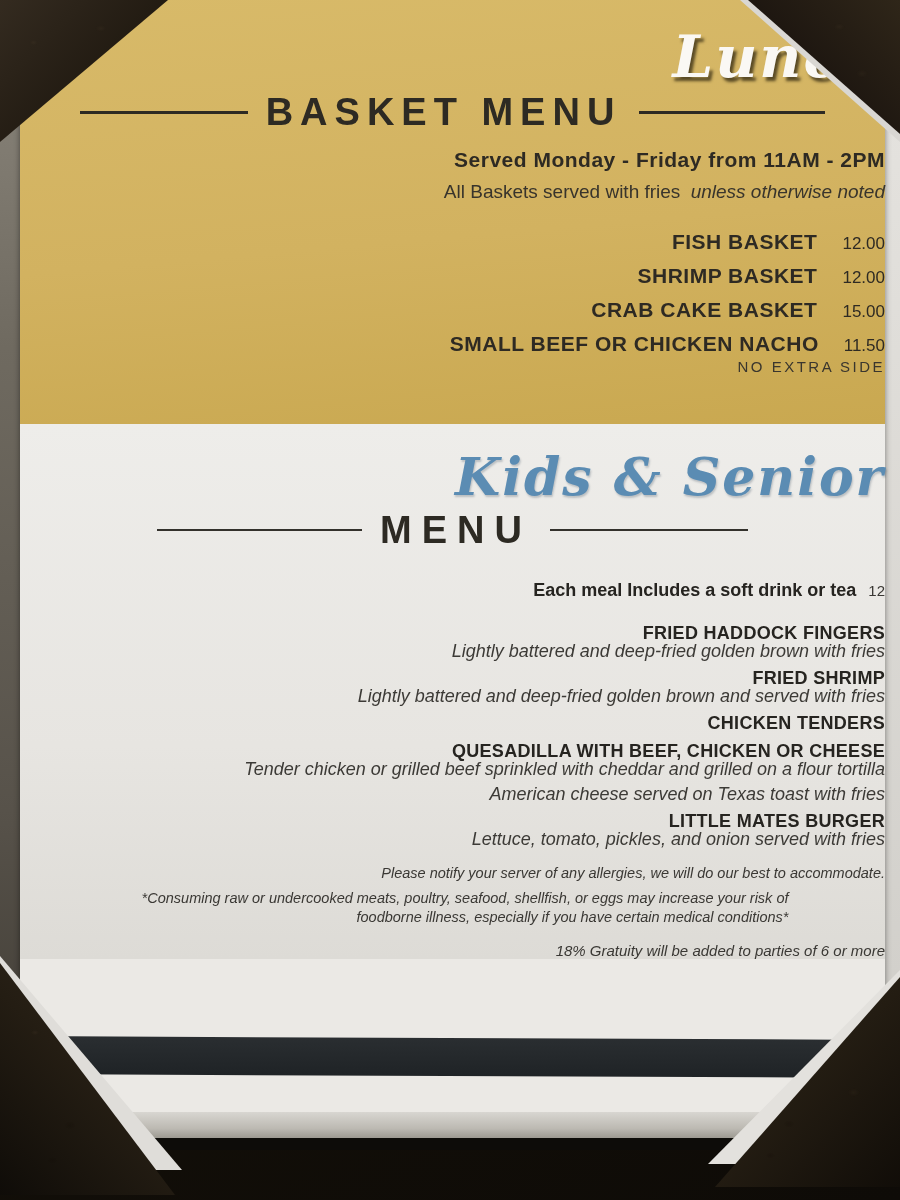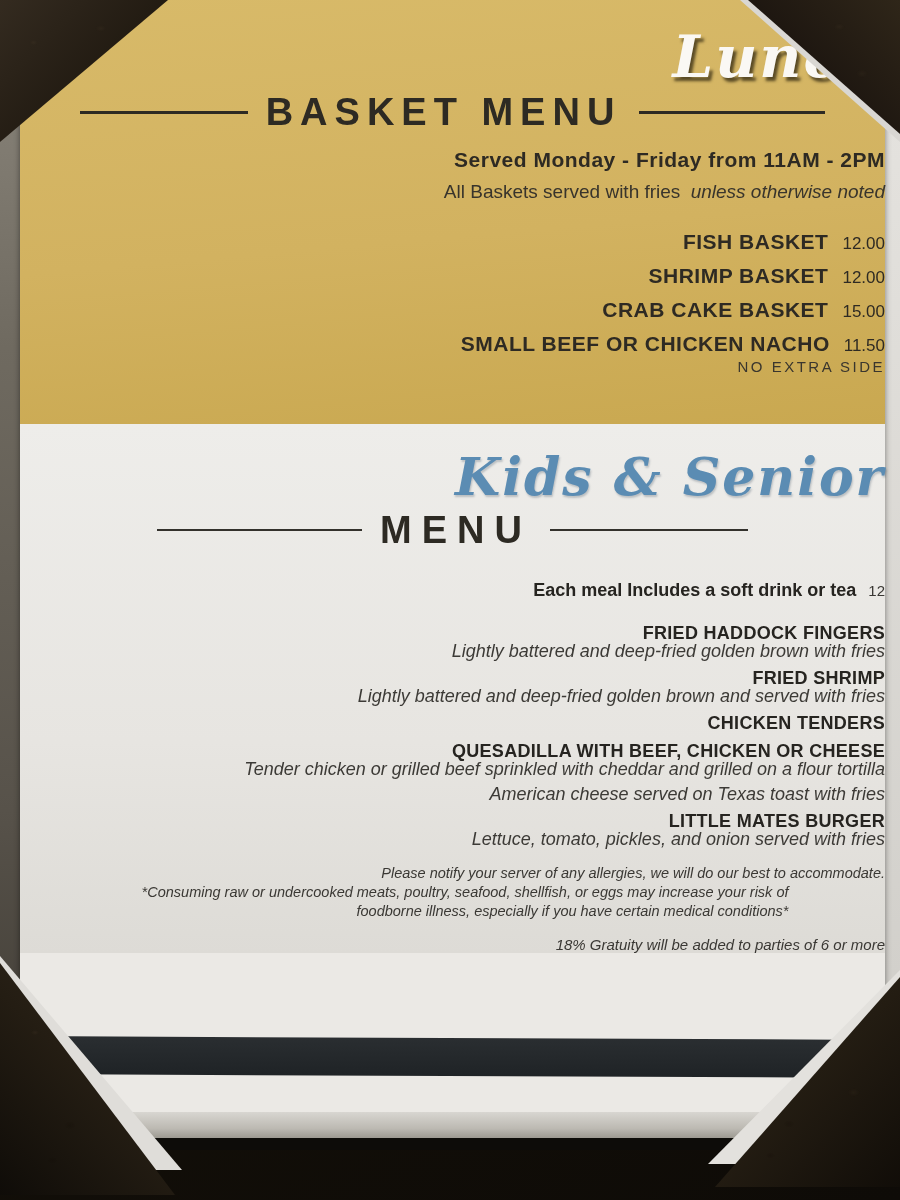--- a/index.html
+++ b/index.html
@@ -75,30 +75,30 @@
   .big-title{
     font-size:38px;font-weight:800;letter-spacing:7px;line-height:40px;
     color:#2d2a23;margin:0 18px;white-space:nowrap;
   }
   .served{font-size:21px;font-weight:700;letter-spacing:.5px;margin-top:16px;}
   .basket-note{font-size:19px;margin-top:9px;color:#38342c;}
   .basket-note em{font-style:italic;}
   .lunch-items{margin-top:28px;}
   .l-item{margin-bottom:11px;}
   .l-name{font-size:21px;font-weight:700;letter-spacing:.5px;line-height:22px;}
-  .l-price{font-size:17px;font-weight:400;margin-left:14px;letter-spacing:0;}
+  .l-price{font-size:17px;font-weight:400;margin-left:25px;letter-spacing:0;}
   .l-note{font-size:15px;font-weight:400;letter-spacing:2.5px;margin-top:2px;color:#3a362e;}
   .kids-intro{margin-top:30px;font-size:18px;font-weight:700;color:#262420;}
   .kids-intro .num{font-size:15px;font-weight:400;margin-left:7px;color:#3a3834;}
   .kids-items{margin-top:22px;}
   .k-item{margin-bottom:8px;}
   .k-name{font-size:18px;font-weight:700;letter-spacing:.3px;line-height:20px;color:#262420;}
   .k-desc{font-size:18px;line-height:17px;color:#3c3a36;font-style:italic;}
   .allergy{margin-top:16px;font-style:italic;font-size:14.5px;line-height:19px;color:#3a3834;}
-  .allergy .wrap{max-width:672px;margin:0 auto;}
+  .allergy .wrap{max-width:672px;margin:6px auto;}
   .gratuity{margin-top:15px;font-style:italic;font-size:15px;color:#3a3834;}
   .stripe{
     position:absolute;left:0;top:1038px;width:865px;height:38px;
     background:linear-gradient(180deg,#2a2e31,#1f2326);transform:rotate(.25deg);
   }
   
   .corner{position:absolute;}
   .tl-dark{left:0;top:0;width:168px;height:142px;
     clip-path:polygon(0 0,100% 0,0 100%);
     background:linear-gradient(135deg,#342b20 0%,#221b12 55%,#140f09 100%);}

